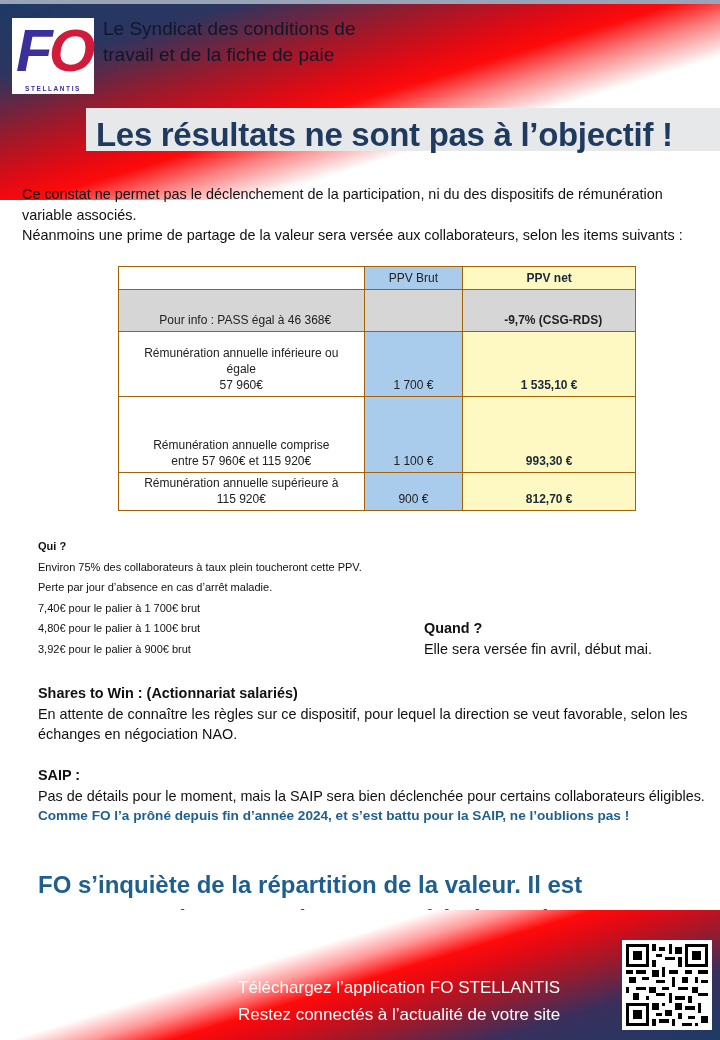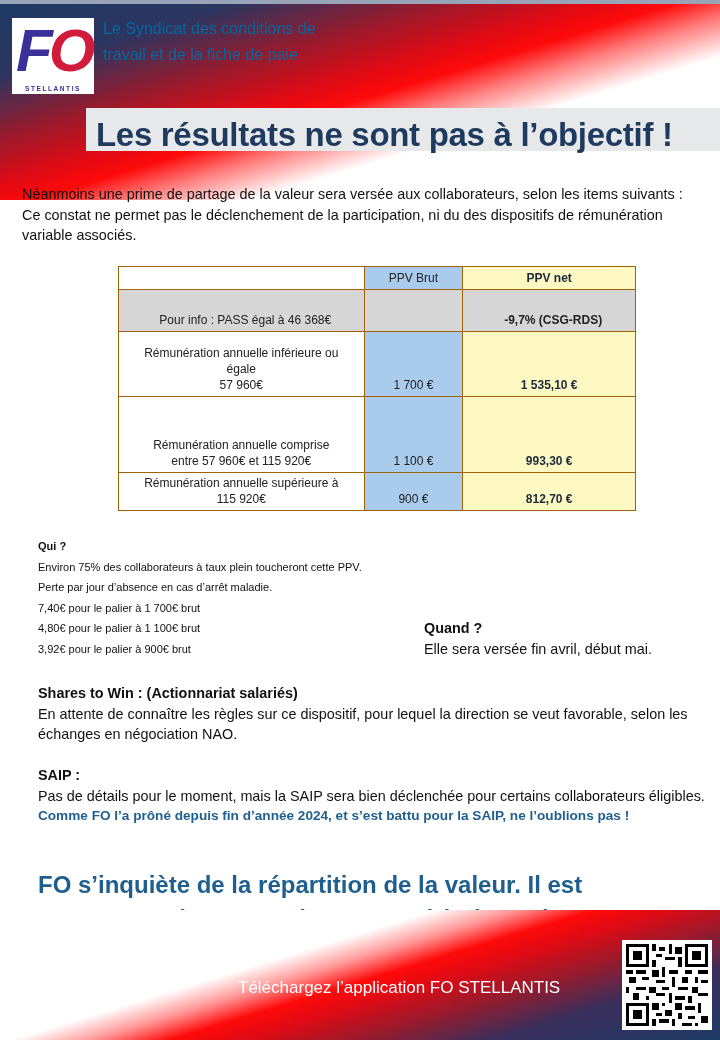--- a/index.html
+++ b/index.html
@@ -26,21 +26,21 @@
   }
   .logo-f { color: #3b2f9a; }
   .logo-o { color: #d11b3a; }
   .logo-sub {
     position: absolute; left: 0; bottom: 2px; width: 100%; text-align: center;
     font-size: 6.5px; letter-spacing: 1.6px; color: #3b2f9a; font-weight: bold;
   }
 
   .tagline {
     position: absolute; left: 103px; top: 16px; width: 320px;
-    color: #0369a1; font-size: 16px; line-height: 26px;
+    color: #0f172a; font-size: 19px; line-height: 26px;
   }
 
   .title-box {
     position: absolute; left: 86px; top: 108px; width: 634px; height: 43px;
     background: #e6e8ea;
   }
   .title-text {
     position: absolute; left: 10px; top: 8px;
     font-size: 33px; font-weight: bold; color: #1f3a5f; white-space: nowrap;
     letter-spacing: -0.3px;
@@ -124,22 +124,22 @@
 <div class="tagline">
   <div>Le Syndicat des conditions de</div>
   <div>travail et de la fiche de paie</div>
 </div>
 
 <div class="title-box">
   <div class="title-text">Les résultats ne sont pas à l’objectif !</div>
 </div>
 
 <div class="intro">
+  <div>Ce constat ne permet pas le déclenchement de la participation, ni du des dispositifs de rémunération variable associés.</div>
   <div>Néanmoins une prime de partage de la valeur sera versée aux collaborateurs, selon les items suivants :</div>
-  <div>Ce constat ne permet pas le déclenchement de la participation, ni du des dispositifs de rémunération variable associés.</div>
 </div>
 
 <table class="ppv">
   <tbody>
       <tr class="hdr">
     <td class="c-label"></td>
     <td class="c-brut">PPV Brut</td>
     <td class="c-net">PPV net</td>
   </tr>
   <tr class="info">
@@ -202,20 +202,21 @@
 
 <div class="conclusion">
   <div>FO s’inquiète de la répartition de la valeur. Il est</div>
   <div>urgent pour la France de reconquérir des volumes.</div>
 </div>
 
 <div class="footer-band"></div>
 
 <div class="footer-text">
   <div>Téléchargez l’application FO STELLANTIS</div>
+  <div>Restez connectés à l’actualité de votre site</div>
 </div>
 
 <div class="qr">
   <svg viewBox="0 0 25 25" shape-rendering="crispEdges">
     <rect x="0" y="0" width="25" height="25" fill="#fff"></rect>
     <g fill="#000">
       <rect x="0" y="0" width="7" height="7"></rect>
         <rect x="1" y="1" width="5" height="5" fill="#fff"></rect>
         <rect x="2" y="2" width="3" height="3"></rect>
       <rect x="18" y="0" width="7" height="7"></rect>

